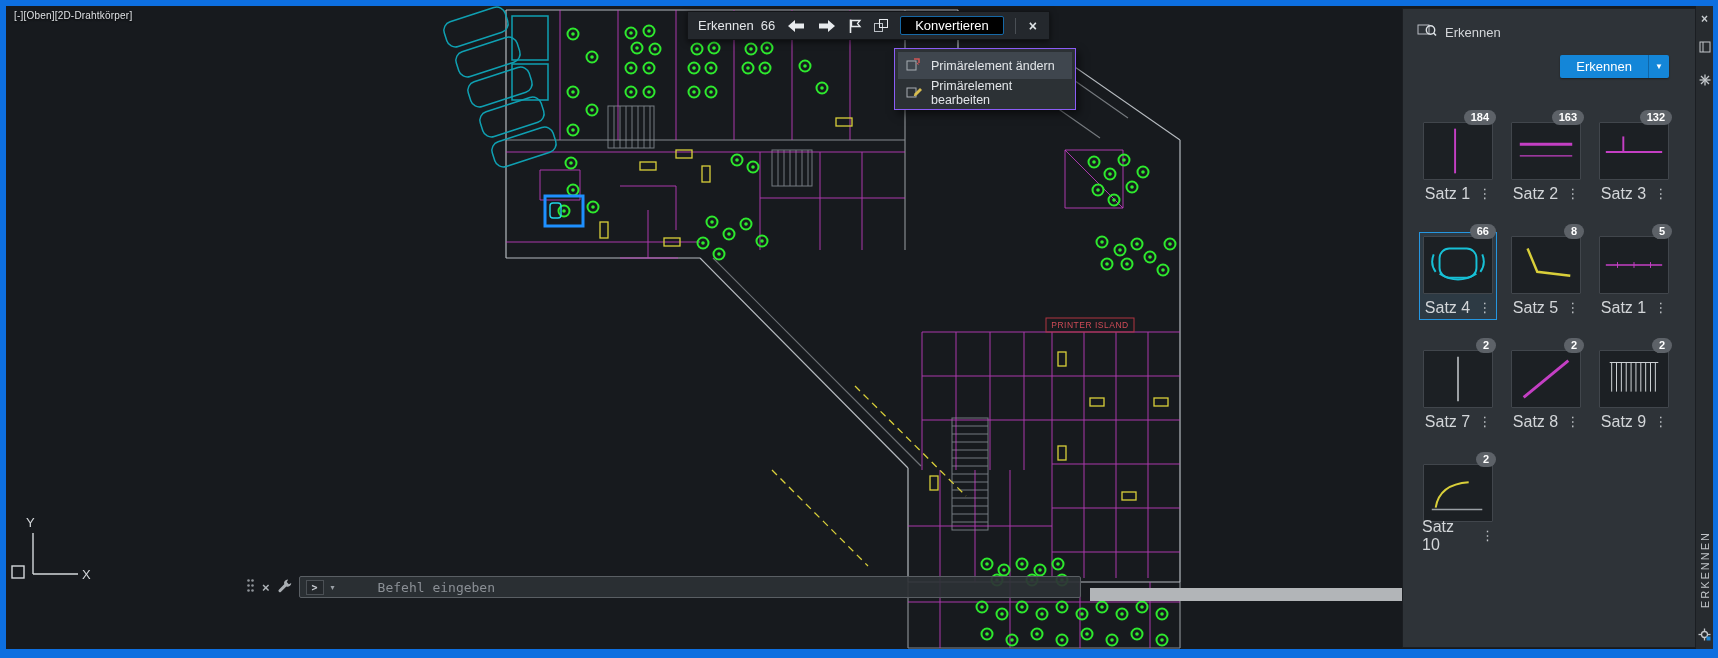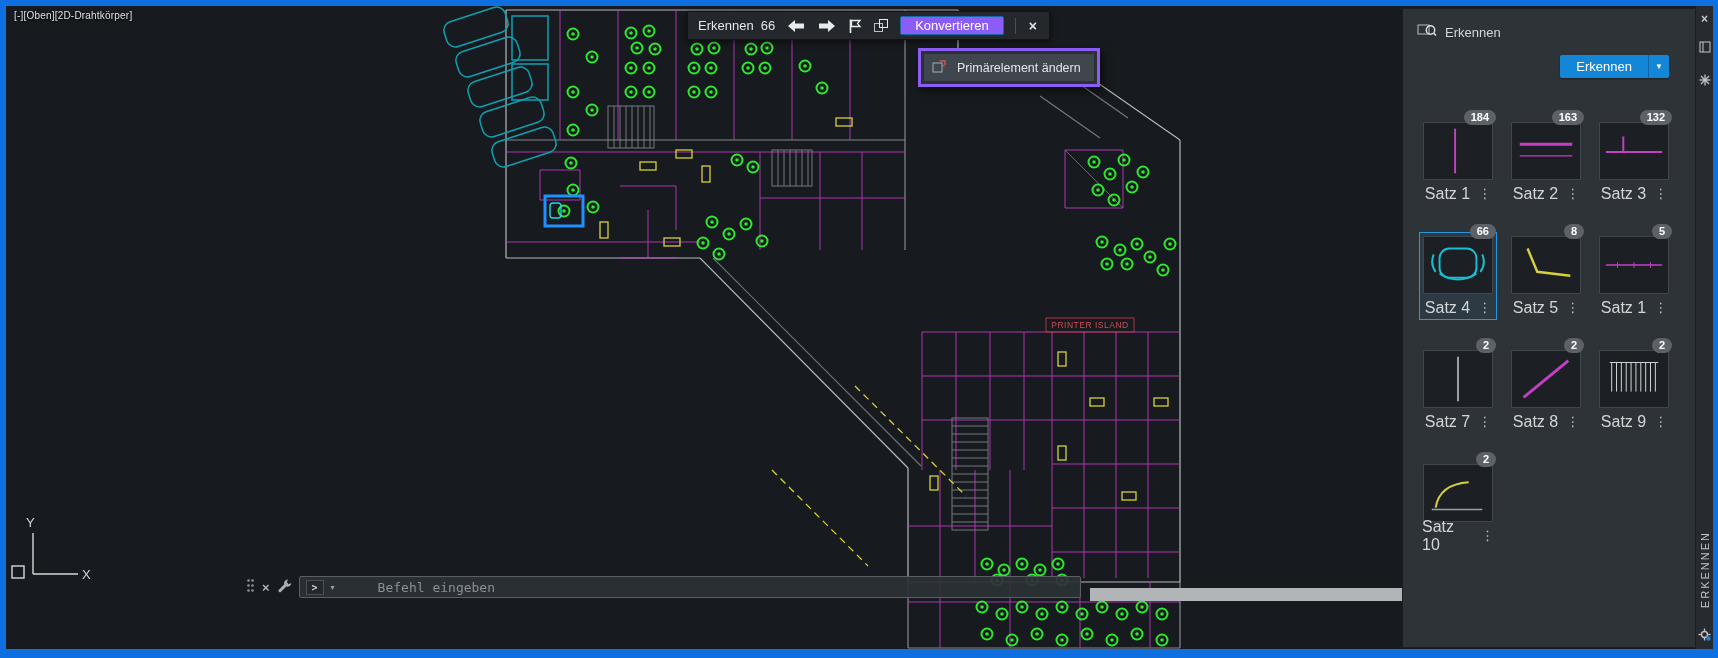--- a/index.html
+++ b/index.html
@@ -30,30 +30,30 @@
   .det-toolbar {
     position:absolute; left:687px; top:11px; height:29px;
     display:flex; align-items:center; gap:11px; padding:0 10px;
     background:#24282d; border:1px solid #121417;
     box-shadow:0 2px 6px rgba(0,0,0,.55);
   }
   .det-toolbar .t-label { color:#e3e6e9; font-size:13px; }
   .det-toolbar .t-count { color:#e3e6e9; font-size:13px; margin-left:-4px; }
   .tb-icon { display:flex; align-items:center; justify-content:center; cursor:pointer; }
   .convert-btn {
-    background:#8b5cf6; color:#fff; font-size:13px; padding:1px 14px;
+    background:#000000; color:#fff; font-size:13px; padding:1px 14px;
     border-radius:2px; cursor:pointer; border:1px solid #1668a6;
   }
   .t-divider { width:1px; height:16px; background:#4a4f55; }
   .t-close { color:#dfe3e6; font-size:14px; font-weight:bold; cursor:pointer; padding:0 2px; }
 
   
   .ctx-menu {
-    position:absolute; left:918px; top:48px; width:182px;
-    background:#2c3135; border:3px solid #8b5cf6;
+    position:absolute; left:894px; top:48px; width:182px;
+    background:#2c3135; border:1px solid #8b5cf6;
     box-shadow:3px 4px 8px rgba(0,0,0,.55); padding:3px; z-index:5;
   }
   .ctx-item {
     display:flex; align-items:center; gap:8px; height:27px;
     padding:0 8px; color:#e2e5e8; font-size:12.5px; cursor:pointer;
   }
   .ctx-item.hovered { background:#3f464e; }
 
   
   .palette {
@@ -579,20 +579,29 @@
   <div class="ctx-menu">
     <div class="ctx-item hovered">
       <span>
         <svg width="17" height="16" viewBox="0 0 17 16" fill="none">
           <rect x="1" y="5" width="9" height="9" stroke="#a8adb3"></rect>
           <path d="M8,3 h5 v4" stroke="#d05656" stroke-width="1.5"></path>
           <path d="M13,9 l-2.6,-1.2 1.4,-1.4 z" fill="#d05656"></path>
         </svg>
       </span>
       <span>Primärelement ändern</span>
+    </div>
+    <div class="ctx-item">
+      <span>
+        <svg width="17" height="16" viewBox="0 0 17 16" fill="none">
+          <rect x="1" y="5" width="9" height="9" stroke="#a8adb3"></rect>
+          <path d="M8.5,10.5 L14,5 l2,2 L10.5,12.5 l-2.8,.8 z" fill="#d8bd4e"></path>
+        </svg>
+      </span>
+      <span>Primärelement bearbeiten</span>
     </div>
   </div>
 
   <div class="cmdbar">
     <span>
       <svg width="9" height="15" viewBox="0 0 9 15">
         <g fill="#8e9398">
           <circle cx="2.5" cy="2.5" r="1.3"></circle>
               <circle cx="6.5" cy="2.5" r="1.3"></circle>
           <circle cx="2.5" cy="7.5" r="1.3"></circle>

